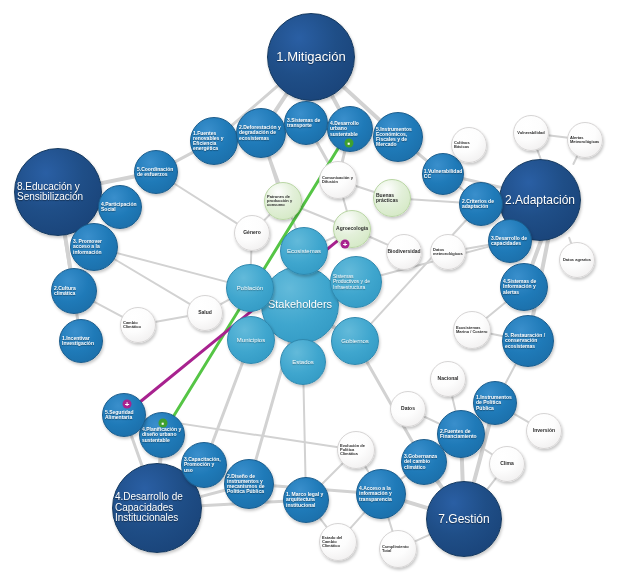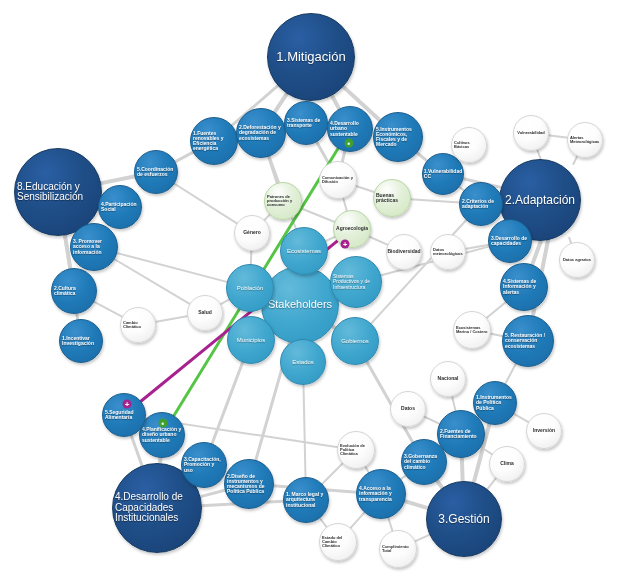--- a/index.html
+++ b/index.html
@@ -118,21 +118,21 @@
       <line x1="338.05242962610623" y1="240.37828109449228" x2="140.2721654362094" y2="401.7253387230923" stroke="#a8228f" stroke-width="3" stroke-linecap="round"></line>
     </svg>
   <div id="nodes">
       <div class="node shadow n-dark" style="left: 311px; top: 57px; width: 88px; height: 88px; font-size: 13px; font-weight: 400;">
         <span>1.Mitigación</span>
       </div>
       <div class="node shadow n-dark" style="left: 540px; top: 200px; width: 82px; height: 82px; font-size: 12px; font-weight: 400;">
         <span>2.Adaptación</span>
       </div>
       <div class="node shadow n-dark" style="left: 464px; top: 519px; width: 76px; height: 76px; font-size: 12px; font-weight: 400;">
-        <span>3.Gestión</span>
+        <span>7.Gestión</span>
       </div>
       <div class="node shadow n-dark" style="left: 157px; top: 508px; width: 90px; height: 90px; font-size: 10px; font-weight: 400;">
         <span>4.Desarrollo de Capacidades Institucionales</span>
       </div>
       <div class="node shadow n-dark" style="left: 58px; top: 192px; width: 88px; height: 88px; font-size: 10px; font-weight: 400;">
         <span>8.Educación y Sensibilización</span>
       </div>
       <div class="node shadow n-mid" style="left: 214px; top: 141px; width: 48px; height: 48px; font-size: 5px; font-weight: 700;">
         <span>1.Fuentes renovables y Eficiencia energética</span>
       </div>

